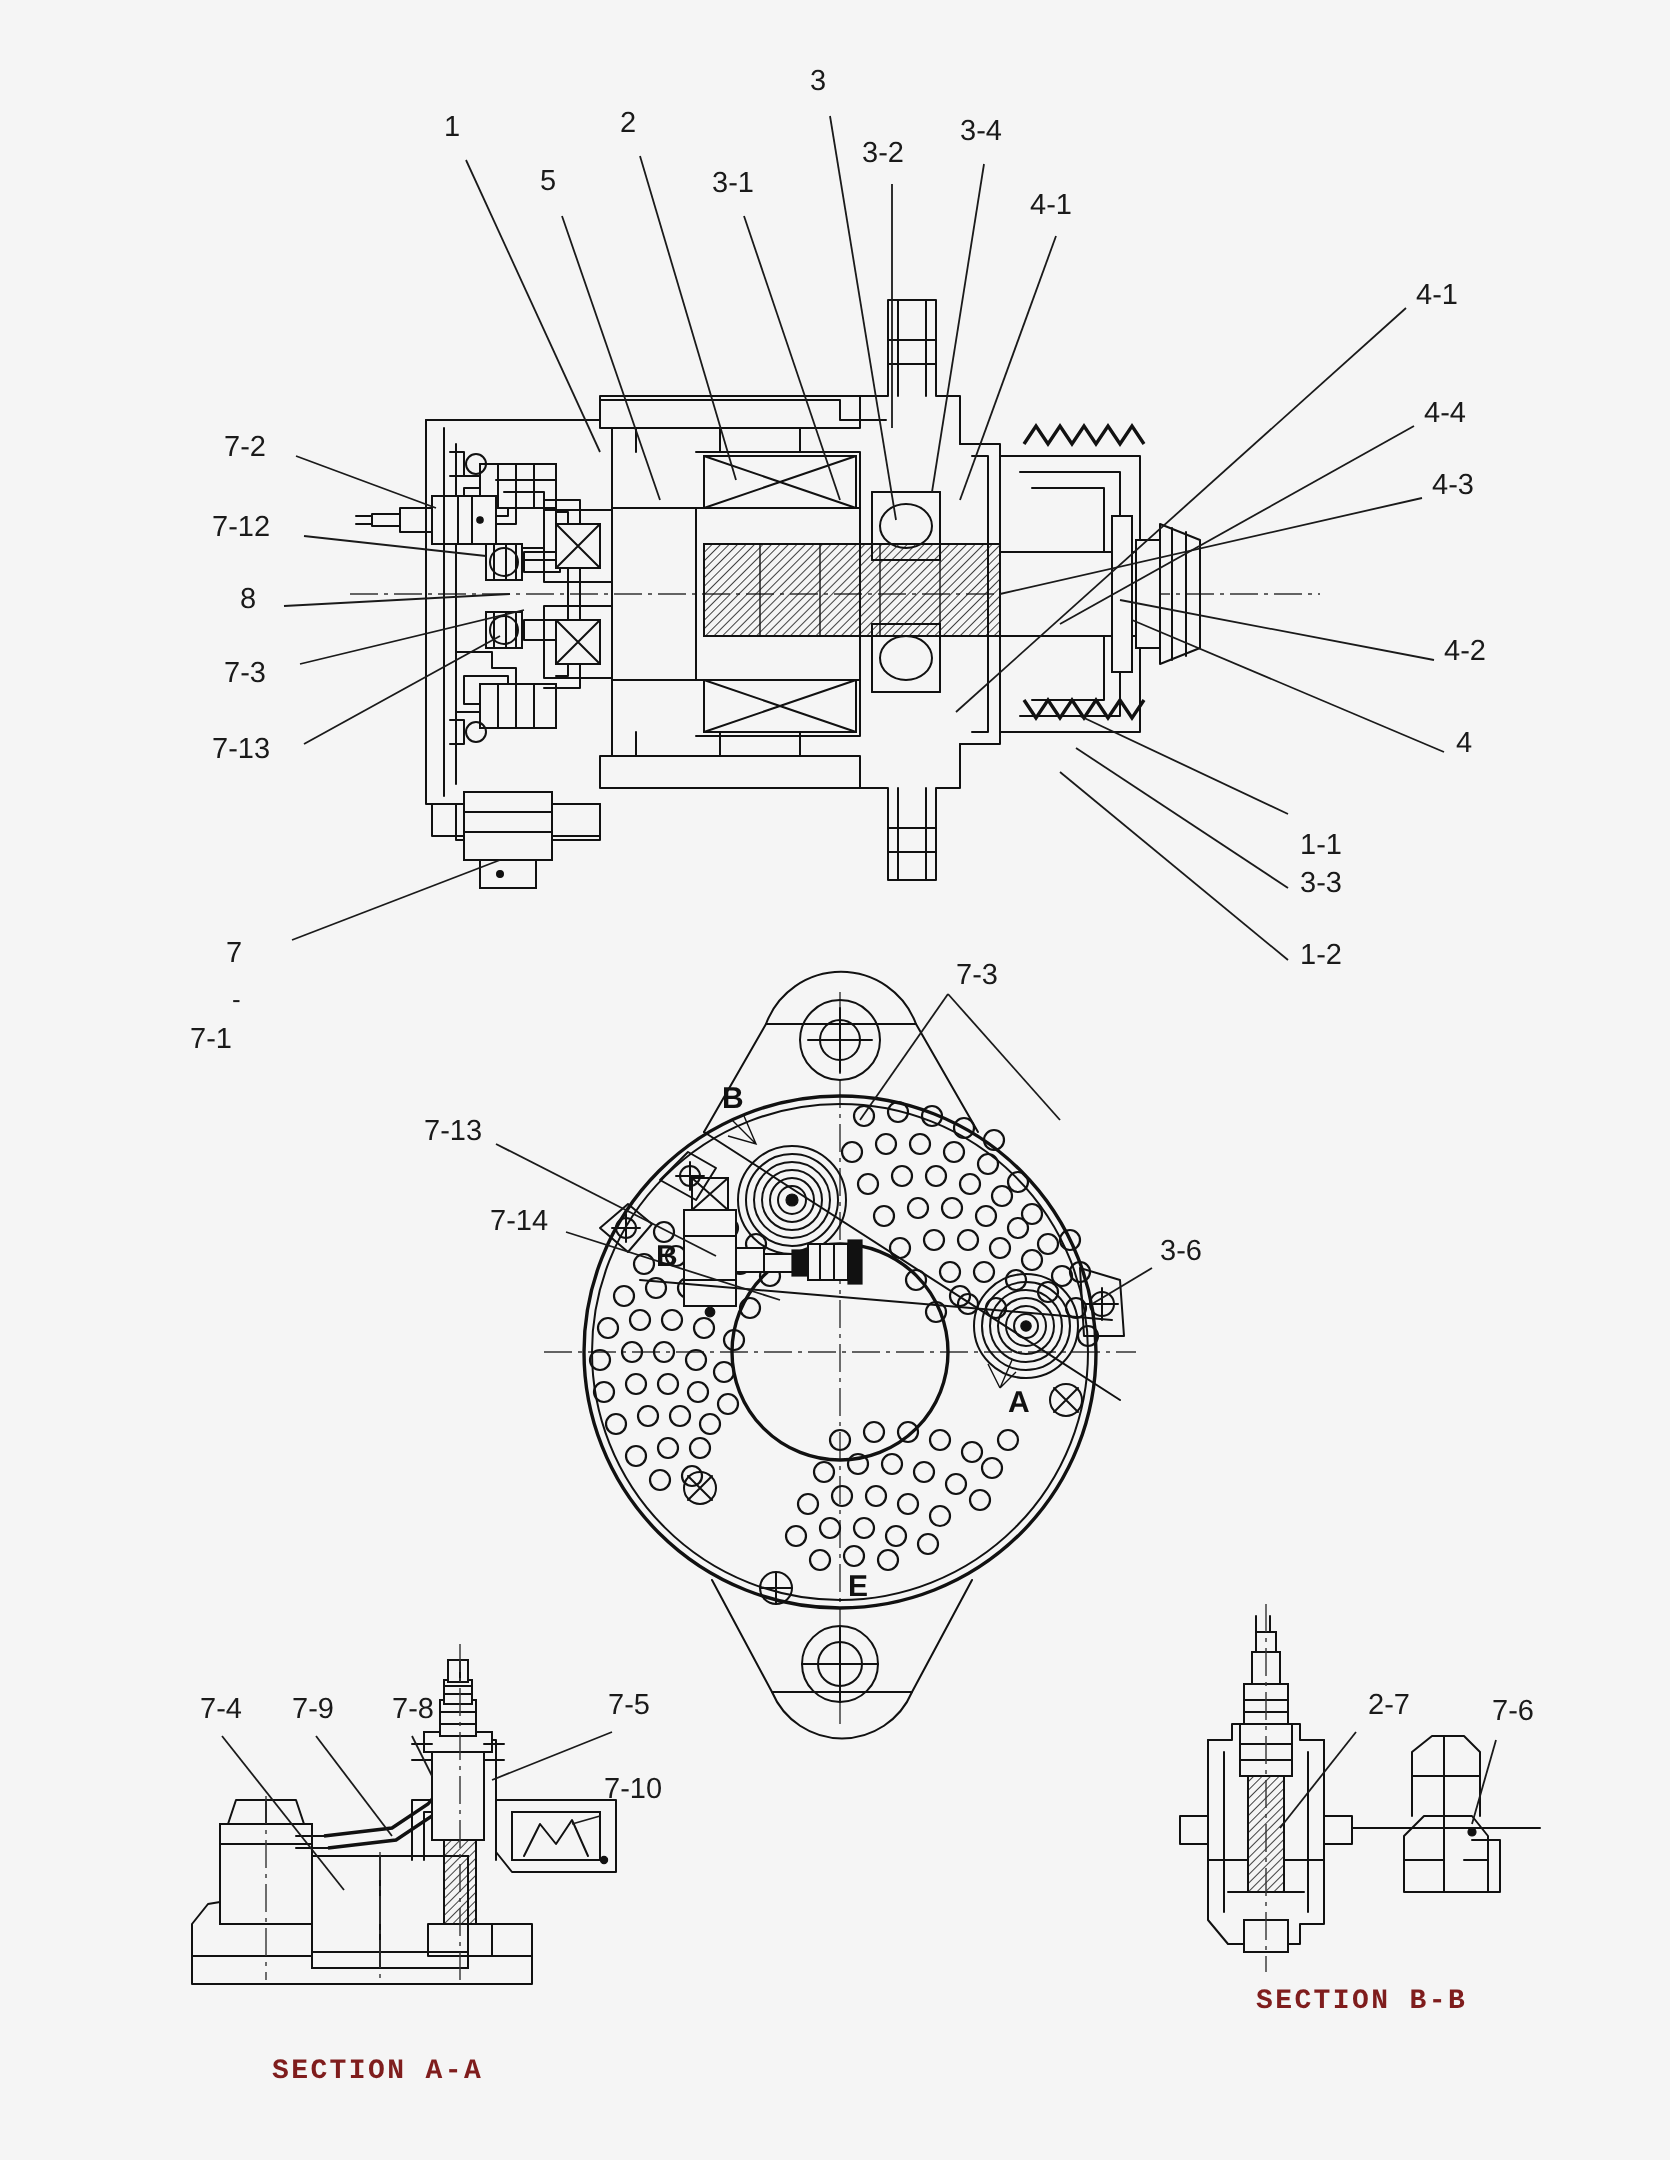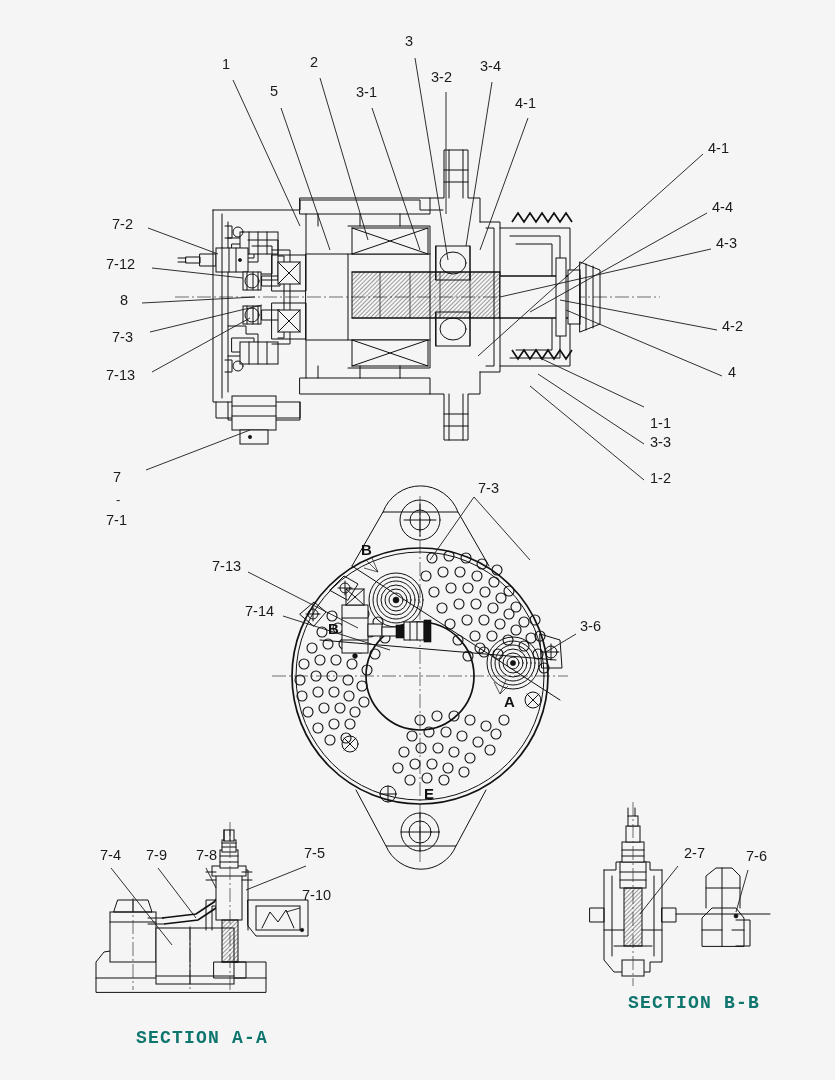--- a/index.html
+++ b/index.html
@@ -31,23 +31,23 @@
     font-size: 14.5px;
     font-weight: 500;
     color: #1a1a1a;
     white-space: nowrap;
     letter-spacing: 0px;
     line-height: 1;
   }
   .sectitle {
     position: absolute;
     font-family: "Liberation Mono", monospace;
-    font-size: 18px;
+    font-size: 14px;
     font-weight: 700;
-    color: #0f766e;
+    color: #7f1d1d;
     white-space: nowrap;
     letter-spacing: 1.2px;
   }
   .viewmark {
     position: absolute;
     font-family: "Liberation Sans", sans-serif;
     font-size: 15px;
     font-weight: 600;
     color: #111;
     white-space: nowrap;
@@ -551,21 +551,21 @@
   <div class="callout" style="left:480px; top:59px;">3-4</div>
   <div class="callout" style="left:515px; top:96px;">4-1</div>
 
   <div class="callout" style="left:112px; top:217px;">7-2</div>
   <div class="callout" style="left:106px; top:257px;">7-12</div>
   <div class="callout" style="left:120px; top:293px;">8</div>
   <div class="callout" style="left:112px; top:330px;">7-3</div>
   <div class="callout" style="left:106px; top:368px;">7-13</div>
   <div class="callout" style="left:113px; top:470px;">7</div>
   <div class="dashmark" style="left:116px; top:492px;">-</div>
-  <div class="callout" style="left:106px; top:513px;">7-1</div>
+  <div class="callout" style="left:95px; top:513px;">7-1</div>
 
   <div class="callout" style="left:708px; top:141px;">4-1</div>
   <div class="callout" style="left:712px; top:200px;text-align:right;">4-4</div>
   <div class="callout" style="left:716px; top:236px;">4-3</div>
   <div class="callout" style="left:722px; top:319px;">4-2</div>
   <div class="callout" style="left:728px; top:365px;">4</div>
   <div class="callout" style="left:650px; top:398px;margin-top:18px;">1-1</div>
   <div class="callout" style="left:650px; top:435px;">3-3</div>
   <div class="callout" style="left:650px; top:471px;">1-2</div>
 

